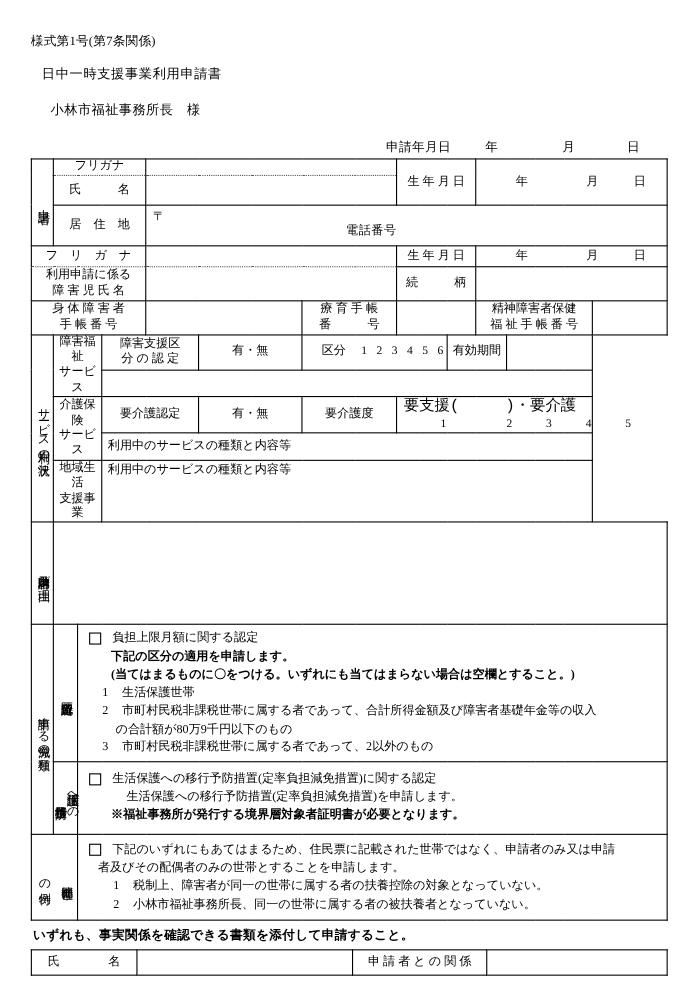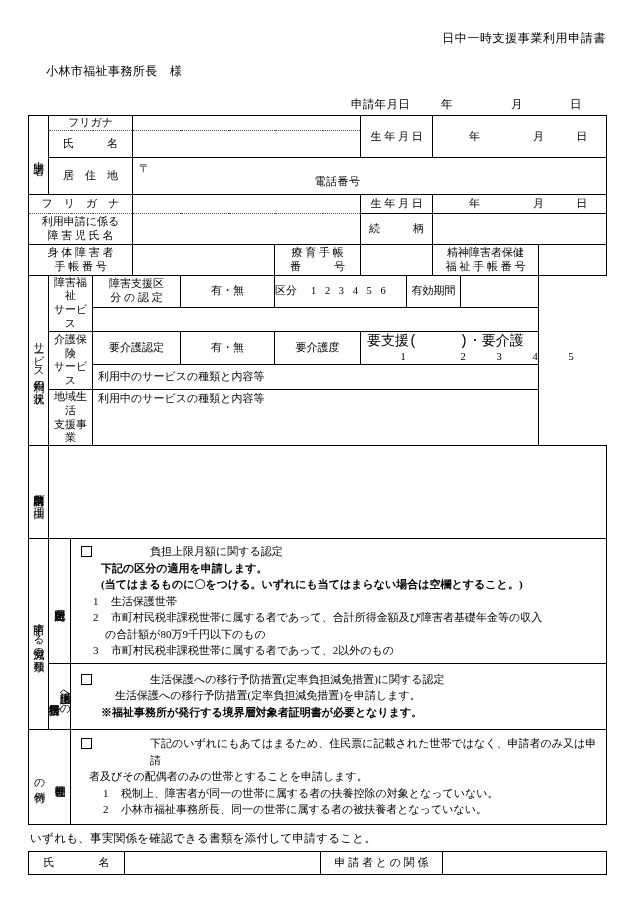--- a/index.html
+++ b/index.html
@@ -24,21 +24,21 @@
     padding: 30px 24px 0 28px;
   }
 
   
   .form-code {
     font-size: 11.5px;
     letter-spacing: .2px;
     margin: 0 0 14px 0;
   }
   .doc-title {
-    text-align: right;
+    text-align: left;
     font-size: 12px;
     letter-spacing: .6px;
     margin: 0 0 16px 0;
     padding-left: 10px;
   }
   .addressee {
     font-size: 12px;
     margin: 0 0 4px 18px;
     letter-spacing: .4px;
   }
@@ -111,72 +111,74 @@
   }
   .ymd-inline span { text-align: center; }
   .ymd-inline .y { width: 48%; }
   .ymd-inline .m { width: 26%; }
   .ymd-inline .d { width: 24%; }
 
   .digits {
     letter-spacing: 3px;
     font-size: 10.5px;
   }
-  .kubun-line { padding: 2px 0; text-align: left; font-size: 11px; }
+  .kubun-line { padding: 2px 0; text-align: right; font-size: 11px; }
   .kubun-line .gap { display: inline-block; width: 14px; }
 
   .care-lvl-top { padding: 1px 0 0 6px; font-size: 14px; font-family: Liberation Mono, monospace; }
   .care-lvl-nums {
     display: flex;
     padding: 0 0 1px 0;
     font-size: 10.5px;
   }
   .care-lvl-nums span {
     flex: 0 0 auto;
     text-align: center;
   }
 
   .blockbox { padding: 4px 6px 4px 8px; font-size: 11px; line-height: 1.5; }
-  .cbline { display: flex; align-items: flex-start; gap: 48px; }
+  .cbline { display: flex; align-items: flex-start; }
   .cb {
     display: inline-block;
     width: 9px; height: 9px;
     border: 1px solid #000;
     margin: 3px 10px 0 2px;
     flex: 0 0 auto;
     background: #fff;
   }
   .cbtext { flex: 1 1 auto; }
   .ind1 { padding-left: 22px; font-weight: bold; }
   .ind2 { padding-left: 36px; }
   .numitem { display: flex; padding-left: 14px; }
   .numitem .n { width: 18px; flex: 0 0 auto; }
   .numitem .t { flex: 1 1 auto; }
   .numcont { padding-left: 26px; }
 
   .note {
     font-size: 11.5px;
     margin: 6px 0 5px 2px;
     letter-spacing: .3px;
+    font-weight: bold;
   }
 
   .checkline-inline { padding: 2px 5px; font-size: 11px; }
   .cb-inline {
     display: inline-block;
     width: 8px; height: 8px;
     border: 1px solid #000;
     margin: 0 1px 0 0;
     vertical-align: 0px;
   }
 </style>
 </head>
 <body>
 
 <div class="page">
 
+  <div class="form-code">様式第1号(第7条関係)</div>
 
   <div class="doc-title">日中一時支援事業利用申請書</div>
 
   <div class="addressee">小林市福祉事務所長　様</div>
 
   <div class="apply-date-row">
     <span class="lbl">申請年月日</span>
     <span class="y">年</span>
     <span class="m">月</span>
     <span class="d">日</span>

